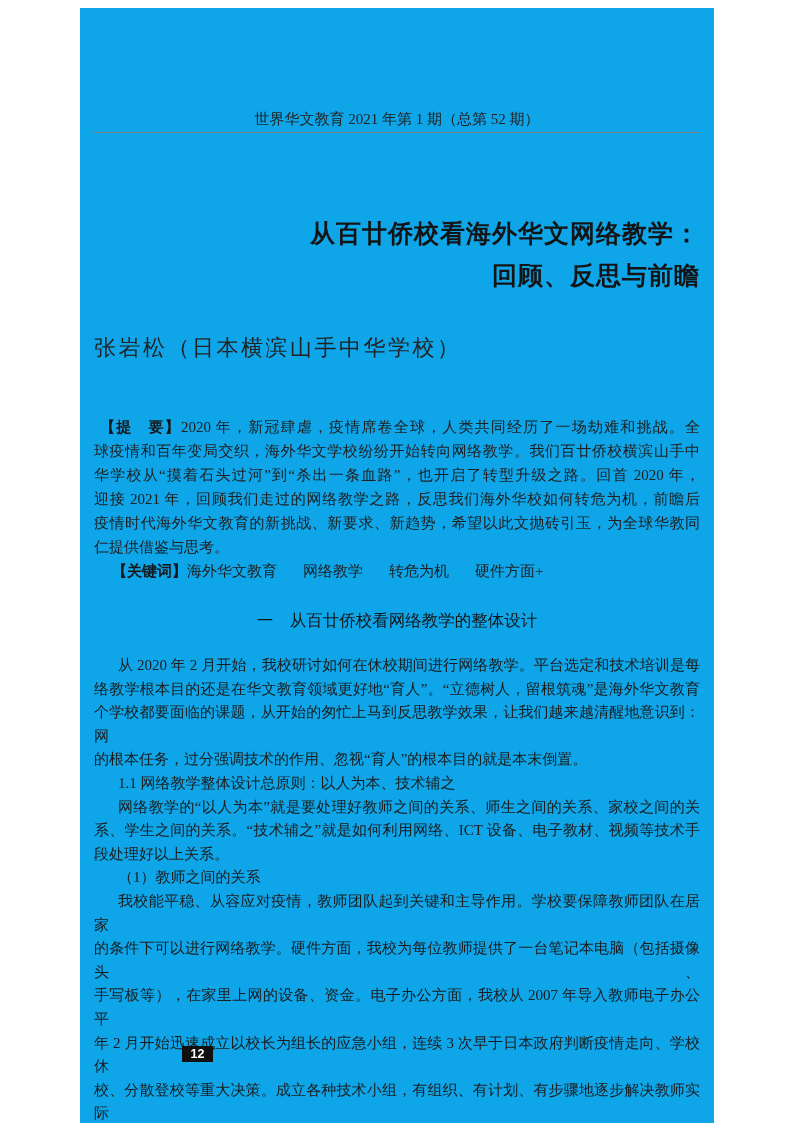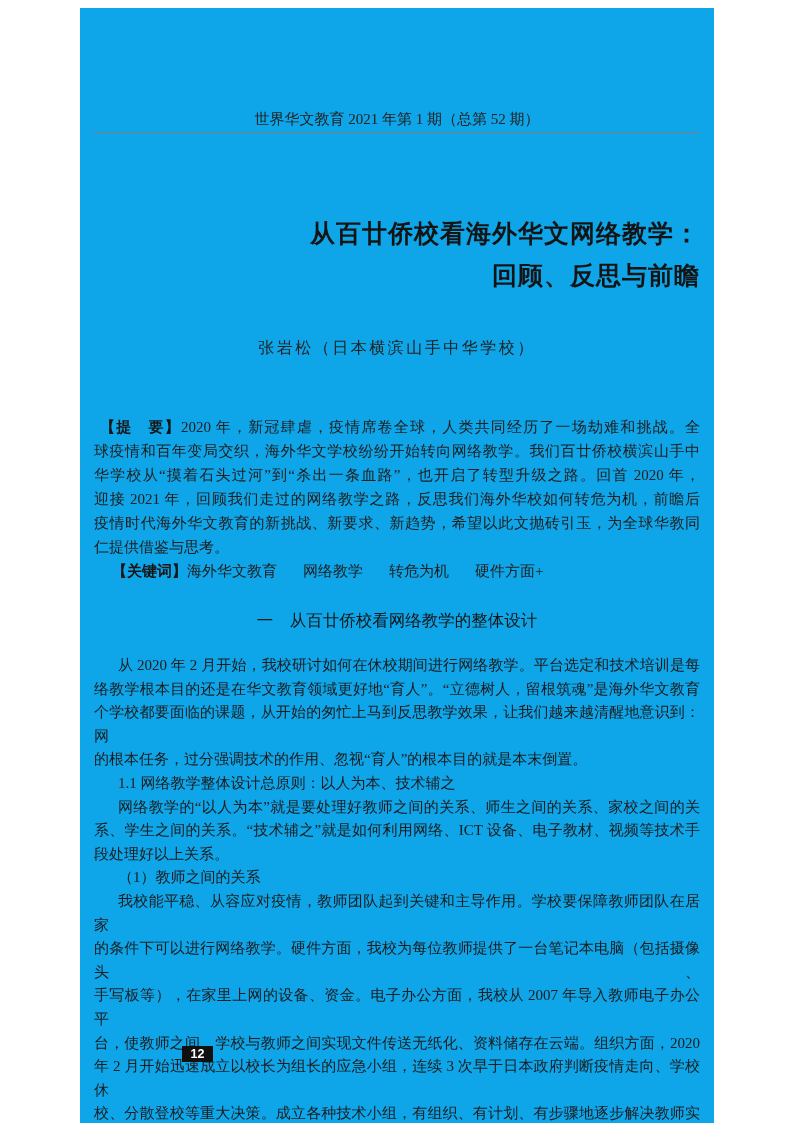--- a/index.html
+++ b/index.html
@@ -9,21 +9,21 @@
     overflow:hidden; margin:8px auto;
   }
   .content { width:606px; margin:0 auto; }
   .running-head {
     padding-top:101px; text-align:center;
     font-size:15px; line-height:21px; color:#222;
   }
   .head-rule { width:606px; margin:2px auto 0; border-top:1.5px solid #7d7d7d; height:0; }
   .title { margin:80px 0 0; text-align:right; font-size:25px; line-height:42px; font-weight:700; letter-spacing:1px; color:#141414; }
   .title-line { display:block; }
-  .author { margin-top:40px; text-align:center; font-size:16px; line-height:22px; letter-spacing:2.5px; color:#222; }
+  .author { margin-top:40px; font-size:22px; line-height:22px; letter-spacing:2.5px; color:#222; }
   .abstract { margin-top:56px; font-size:15px; line-height:24px; color:#202020; }
   .a-line.first { text-indent:6px; }
   .j { text-align:justify; text-align-last:justify; }
   .blk-label { font-family:"Liberation Sans","DejaVu Sans",sans-serif; font-weight:700; color:#161616;text-align:right; }
   .keywords { font-size:15px; line-height:24px; text-indent:18px; color:#202020; }
   .kw { margin-right:26px; }
   .section-heading {
     margin:24px 0 0; text-align:center; font-size:16.5px; line-height:26px;
     font-weight:400; font-family:"Liberation Sans","DejaVu Sans",sans-serif; color:#161616;
   }
@@ -73,21 +73,20 @@
       <div class="ln j">个学校都要面临的课题，从开始的匆忙上马到反思教学效果，让我们越来越清醒地意识到：网</div>
       <div class="ln">的根本任务，过分强调技术的作用、忽视“育人”的根本目的就是本末倒置。</div>
       <div class="ln ind">1.1 网络教学整体设计总原则：以人为本、技术辅之</div>
       <div class="ln ind j">网络教学的“以人为本”就是要处理好教师之间的关系、师生之间的关系、家校之间的关</div>
       <div class="ln j">系、学生之间的关系。“技术辅之”就是如何利用网络、ICT 设备、电子教材、视频等技术手</div>
       <div class="ln">段处理好以上关系。</div>
       <div class="ln ind">（1）教师之间的关系</div>
       <div class="ln ind j">我校能平稳、从容应对疫情，教师团队起到关键和主导作用。学校要保障教师团队在居家</div>
       <div class="ln j">的条件下可以进行网络教学。硬件方面，我校为每位教师提供了一台笔记本电脑（包括摄像头、</div>
       <div class="ln j">手写板等），在家里上网的设备、资金。电子办公方面，我校从 2007 年导入教师电子办公平</div>
-      <div class="ln j">台，使教师之间、学校与教师之间实现文件传送无纸化、资料储存在云端。组织方面，2020</div>
       <div class="ln j">年 2 月开始迅速成立以校长为组长的应急小组，连续 3 次早于日本政府判断疫情走向、学校休</div>
       <div class="ln j">校、分散登校等重大决策。成立各种技术小组，有组织、有计划、有步骤地逐步解决教师实际</div>
 
     </div>
 
   </div>
 
   <div class="page-number"><span>12</span></div>
 </div>
 

